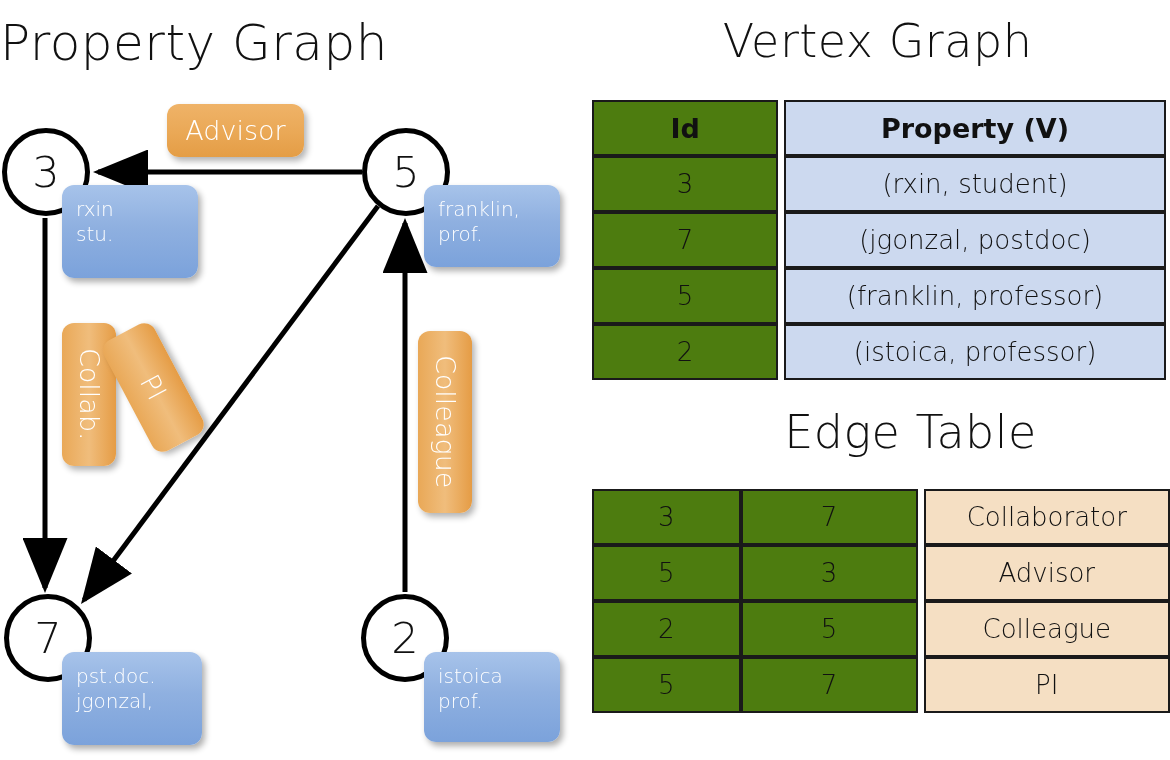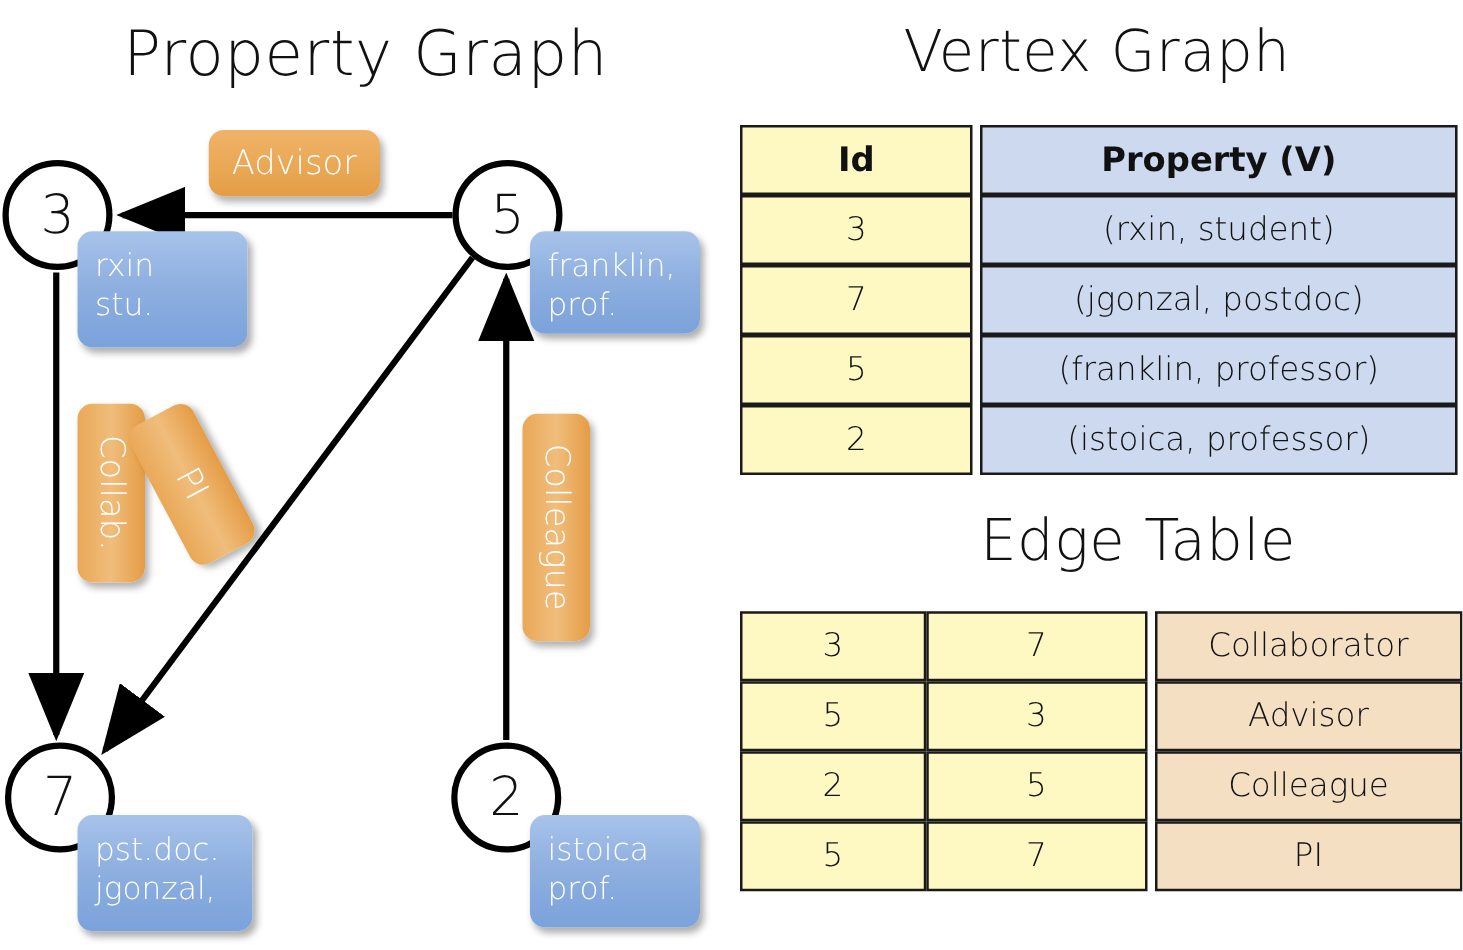--- a/index.html
+++ b/index.html
@@ -20,21 +20,21 @@
   .title {
     position: absolute;
     font-family: "DejaVu Sans", sans-serif;
     font-weight: 300;
     color: #111111;
     white-space: nowrap;
     letter-spacing: 0.5px;
   }
   #title-property-graph {
     left: 0; top: 14px; width: 585px;
-    text-align: center;
+    text-align: left;
     font-size: 50px;
   }
   #title-vertex-table {
     left: 585px; top: 14px; width: 585px;
     text-align: center;
     font-size: 46px;
   }
   #title-edge-table {
     left: 618px; top: 405px; width: 585px;
     text-align: center;
@@ -76,21 +76,21 @@
 
   
   .vbox {
     position: absolute;
     background: linear-gradient(to bottom, #a7c3ea 0%, #8fb0e0 45%, #7ba2db 100%);
     border-radius: 12px;
     box-shadow: 3px 4px 6px rgba(0,0,0,0.32);
     color: #ffffff;
     font-family: "DejaVu Sans", sans-serif;
     font-weight: 300;
-    font-size: 25px;
+    font-size: 20px;
     line-height: 1.25;
     padding: 12px 0 12px 14px;
     box-sizing: border-box;
     z-index: 6;
   }
   #vbox-rxin      { left: 62px;  top: 185px; width: 136px; height: 93px; }
   #vbox-franklin  { left: 424px; top: 185px; width: 136px; height: 82px; }
   #vbox-jgonzal   { left: 62px;  top: 652px; width: 140px; height: 93px; }
   #vbox-istoica   { left: 424px; top: 652px; width: 136px; height: 90px; }
 
@@ -145,21 +145,21 @@
   #vertex-table { left: 592px; top: 100px; width: 574px; }
   #edge-table   { left: 592px; top: 489px; width: 578px; }
 
   .tbl td, .tbl th {
     border: 2px solid #1a1a1a;
     text-align: center;
     font-weight: 300;
     font-size: 26px;
     padding: 0;
     height: 52px;
-    background: #fef9c3;
+    background: #4d7c0f;
   }
   .tbl th {
     font-weight: 700;
     font-size: 27px;
   }
   .cell-blue { background: #ccd9ef !important; }
   .cell-orange { background: #f5dfc3 !important; }
 
   .col-id   { width: 186px; }
   .col-prop { width: 384px; }

